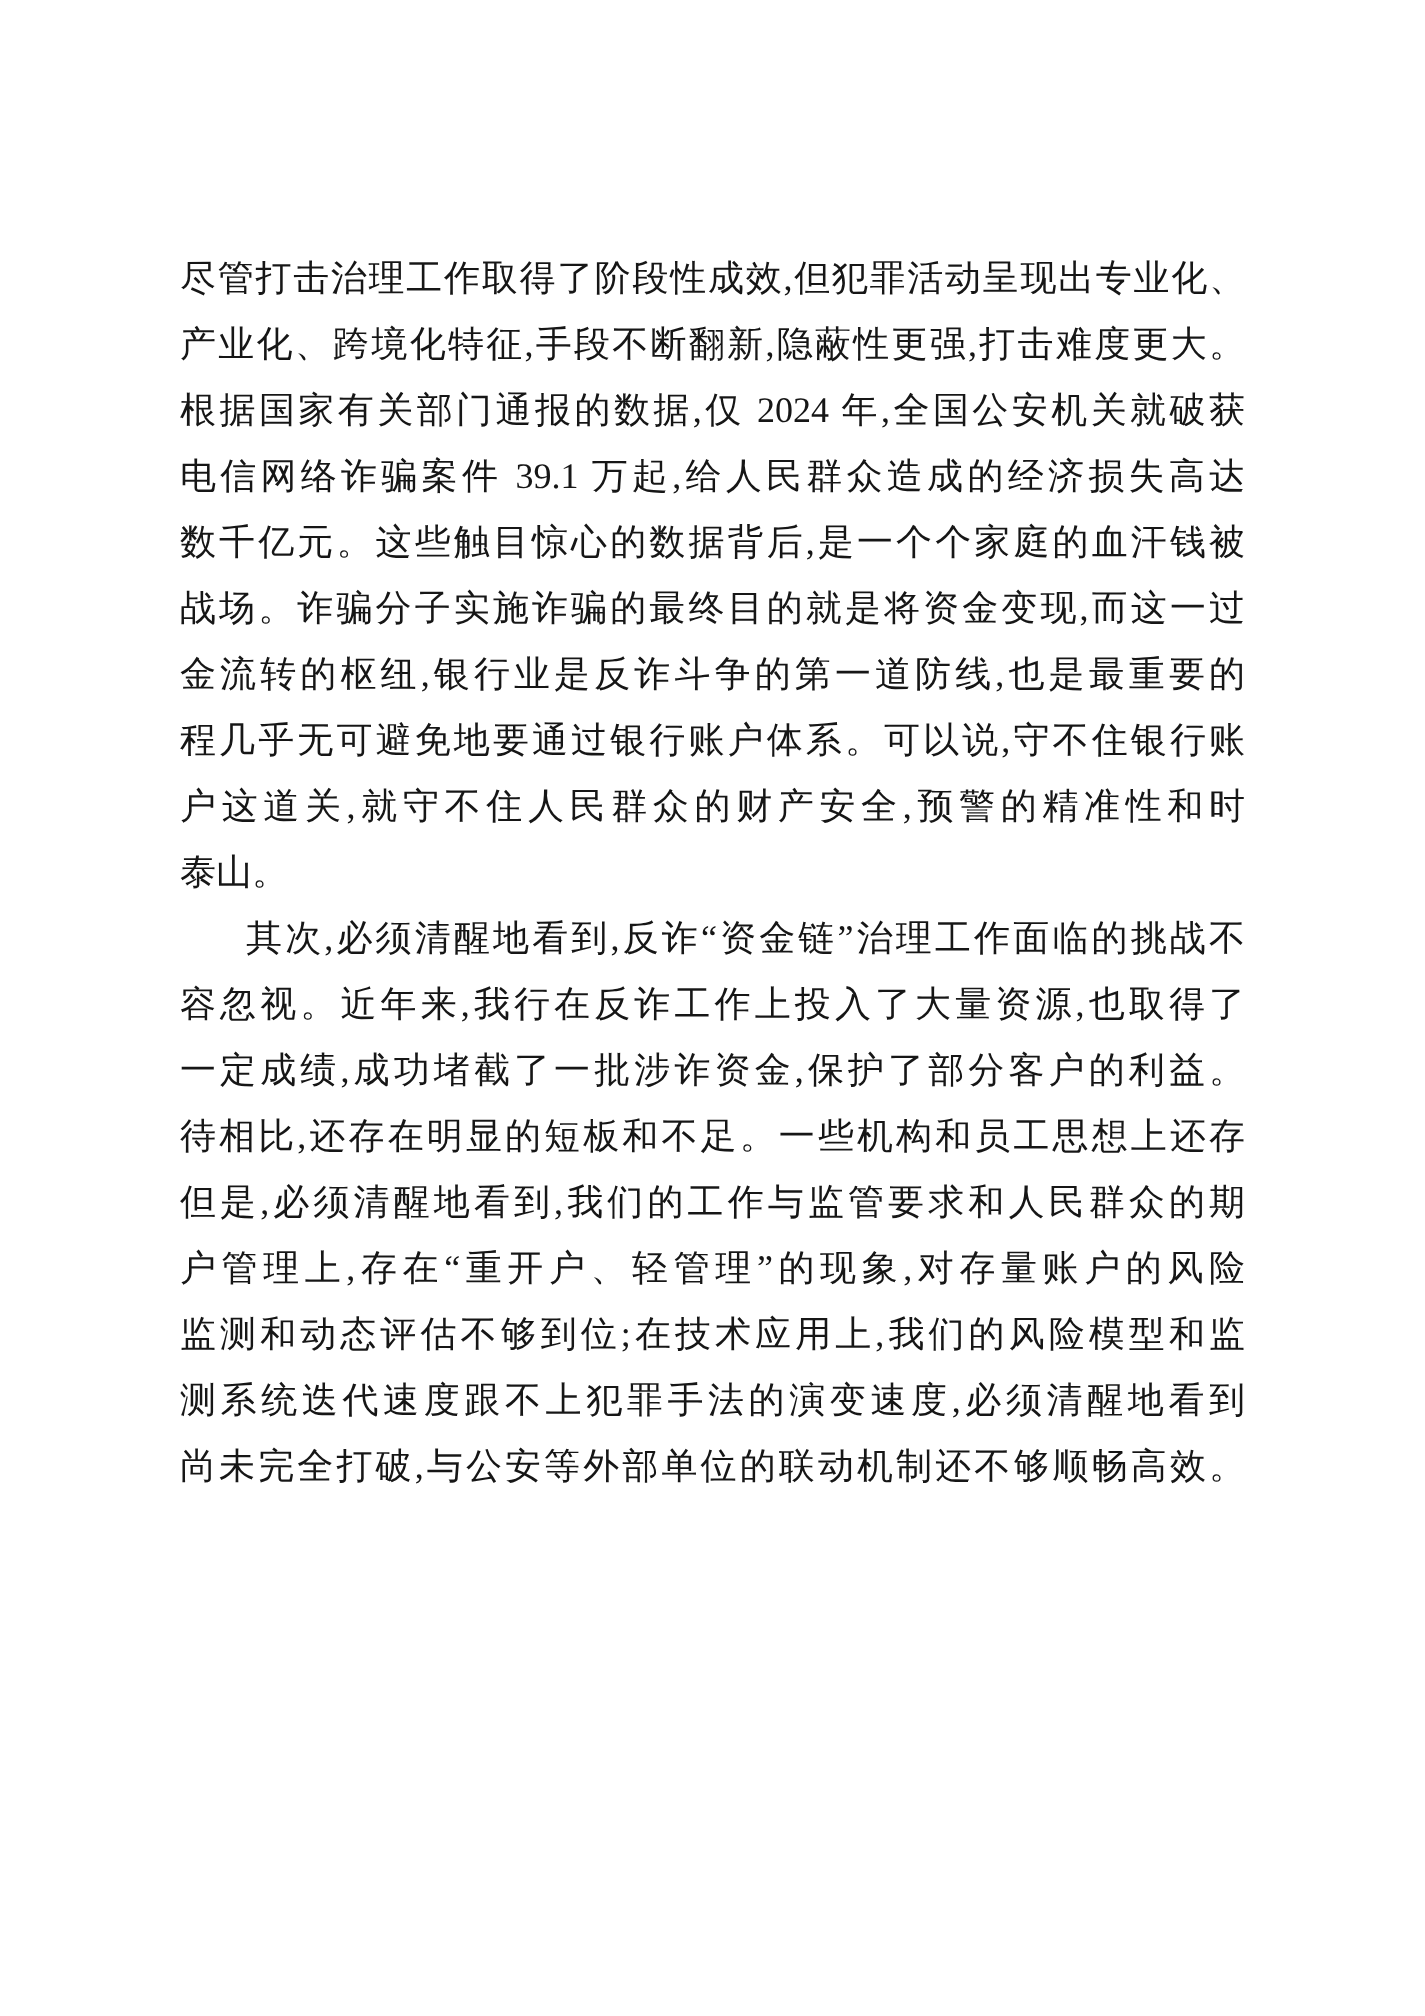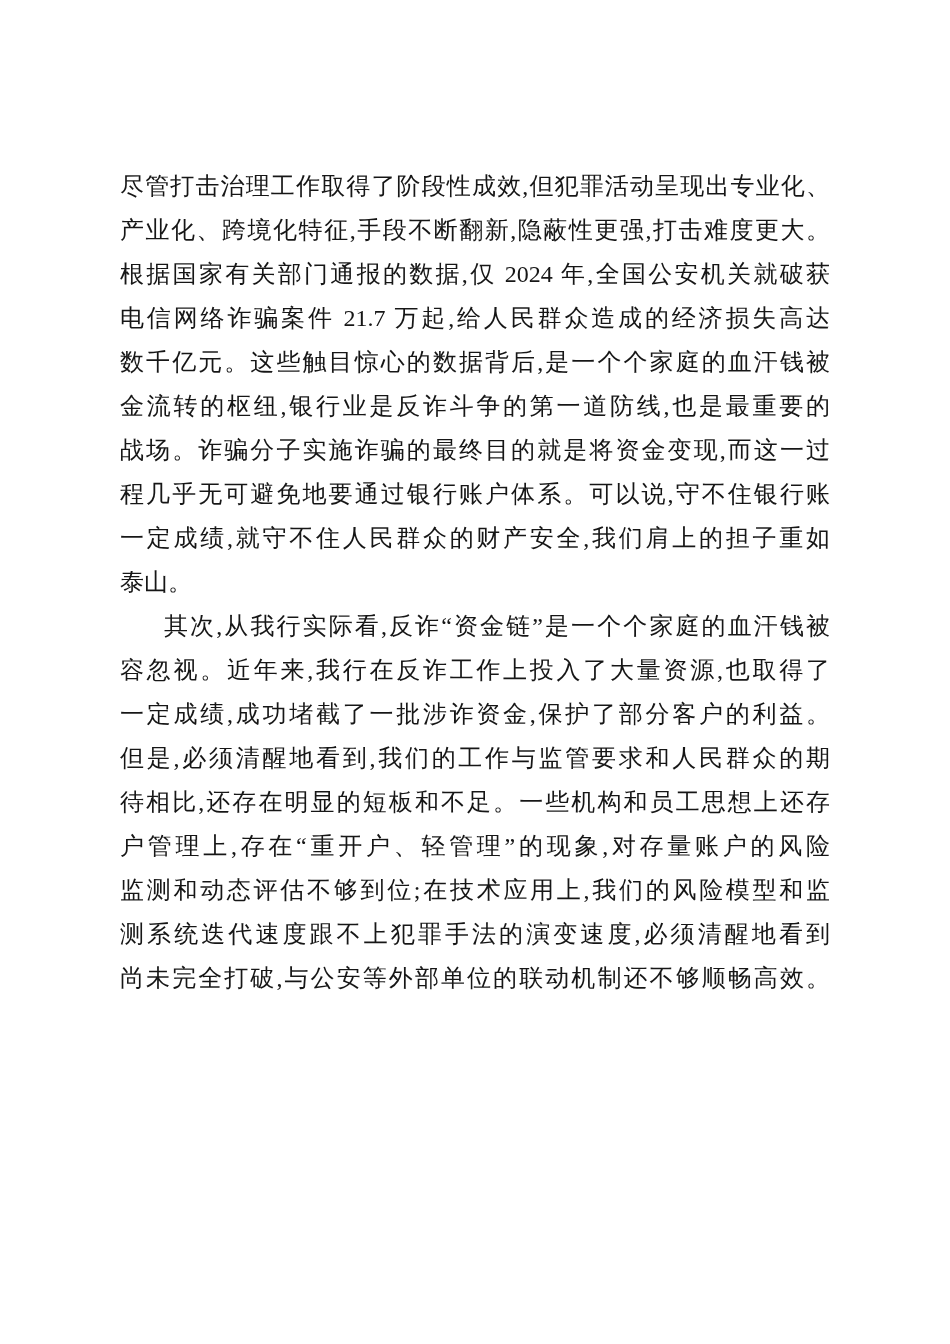--- a/index.html
+++ b/index.html
@@ -45,35 +45,35 @@
 </head>
 <body>
 
 <div class="page">
   <div class="text-block">
 
     <div class="paragraph">
       <div class="line">尽管打击治理工作取得了阶段性成效,但犯罪活动呈现出专业化、</div>
       <div class="line">产业化、跨境化特征,手段不断翻新,隐蔽性更强,打击难度更大。</div>
       <div class="line">根据国家有关部门通报的数据,仅 2024 年,全国公安机关就破获</div>
-      <div class="line">电信网络诈骗案件 21.7 万起,给人民群众造成的经济损失高达</div>
+      <div class="line">电信网络诈骗案件 39.1 万起,给人民群众造成的经济损失高达</div>
       <div class="line">数千亿元。这些触目惊心的数据背后,是一个个家庭的血汗钱被</div>
+      <div class="line">战场。诈骗分子实施诈骗的最终目的就是将资金变现,而这一过</div>
       <div class="line">金流转的枢纽,银行业是反诈斗争的第一道防线,也是最重要的</div>
-      <div class="line">战场。诈骗分子实施诈骗的最终目的就是将资金变现,而这一过</div>
       <div class="line">程几乎无可避免地要通过银行账户体系。可以说,守不住银行账</div>
-      <div class="line">一定成绩,就守不住人民群众的财产安全,我们肩上的担子重如</div>
+      <div class="line">户这道关,就守不住人民群众的财产安全,预警的精准性和时</div>
       <div class="line no-stretch">泰山。</div>
     </div>
 
     <div class="paragraph">
-      <div class="line indent">其次,从我行实际看,反诈“资金链”是一个个家庭的血汗钱被</div>
+      <div class="line indent">其次,必须清醒地看到,反诈“资金链”治理工作面临的挑战不</div>
       <div class="line">容忽视。近年来,我行在反诈工作上投入了大量资源,也取得了</div>
       <div class="line">一定成绩,成功堵截了一批涉诈资金,保护了部分客户的利益。</div>
+      <div class="line">待相比,还存在明显的短板和不足。一些机构和员工思想上还存</div>
       <div class="line">但是,必须清醒地看到,我们的工作与监管要求和人民群众的期</div>
-      <div class="line">待相比,还存在明显的短板和不足。一些机构和员工思想上还存</div>
       <div class="line">户管理上,存在“重开户、轻管理”的现象,对存量账户的风险</div>
       <div class="line">监测和动态评估不够到位;在技术应用上,我们的风险模型和监</div>
       <div class="line">测系统迭代速度跟不上犯罪手法的演变速度,必须清醒地看到</div>
       <div class="line">尚未完全打破,与公安等外部单位的联动机制还不够顺畅高效。</div>
     </div>
 
   </div>
 </div>
 
 </body></html>

